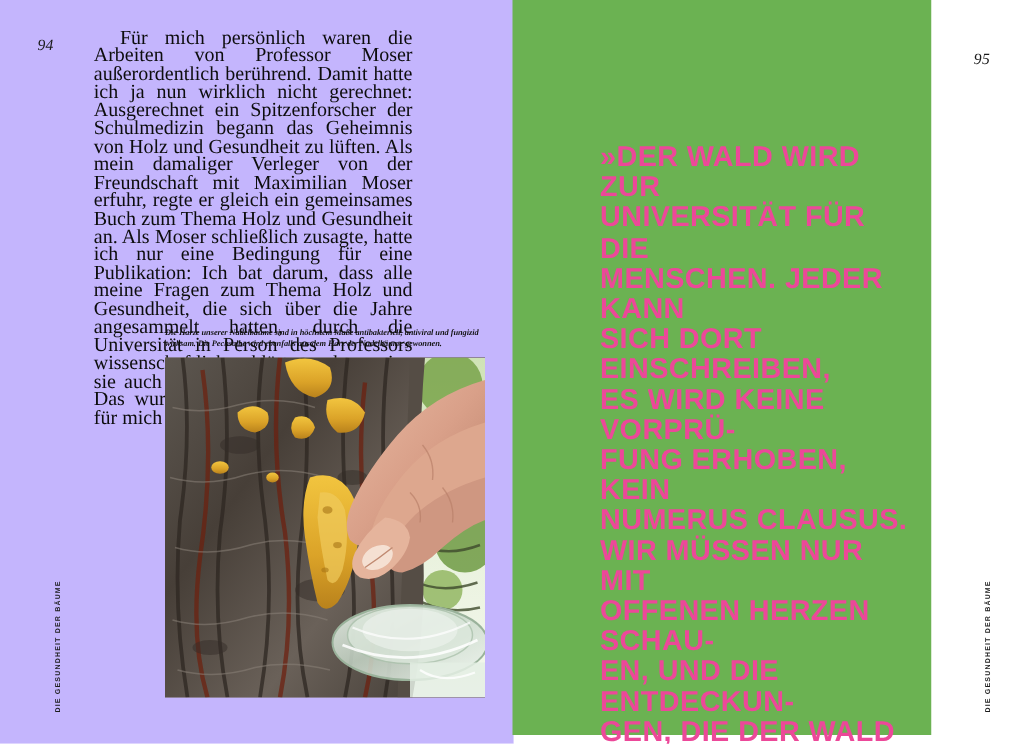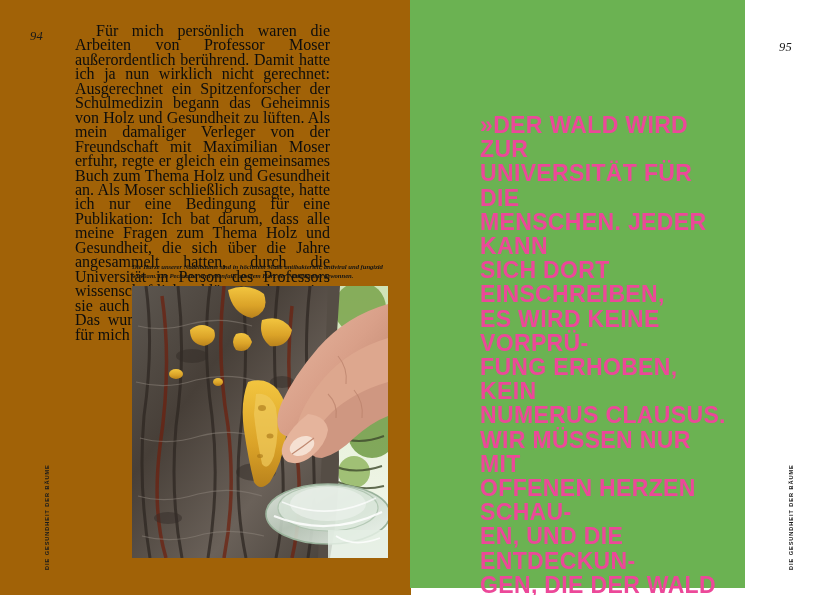--- a/index.html
+++ b/index.html
@@ -13,21 +13,21 @@
     position: relative;
     width: 822px; height: 595px;
     background: #ffffff;
   }
 
   
   #left-page {
     position: absolute;
     left: 0; top: 0;
     width: 411px; height: 595px;
-    background: #a16207;
+    background: #c4b5fd;
   }
   .folio {
     position: absolute;
     font-family: "Liberation Serif", serif;
     font-style: italic;
     font-size: 12.5px;
     color: #1a1a1a;
     letter-spacing: 0.2px;
   }
   #folio-left { left: 30px; top: 29px; }

